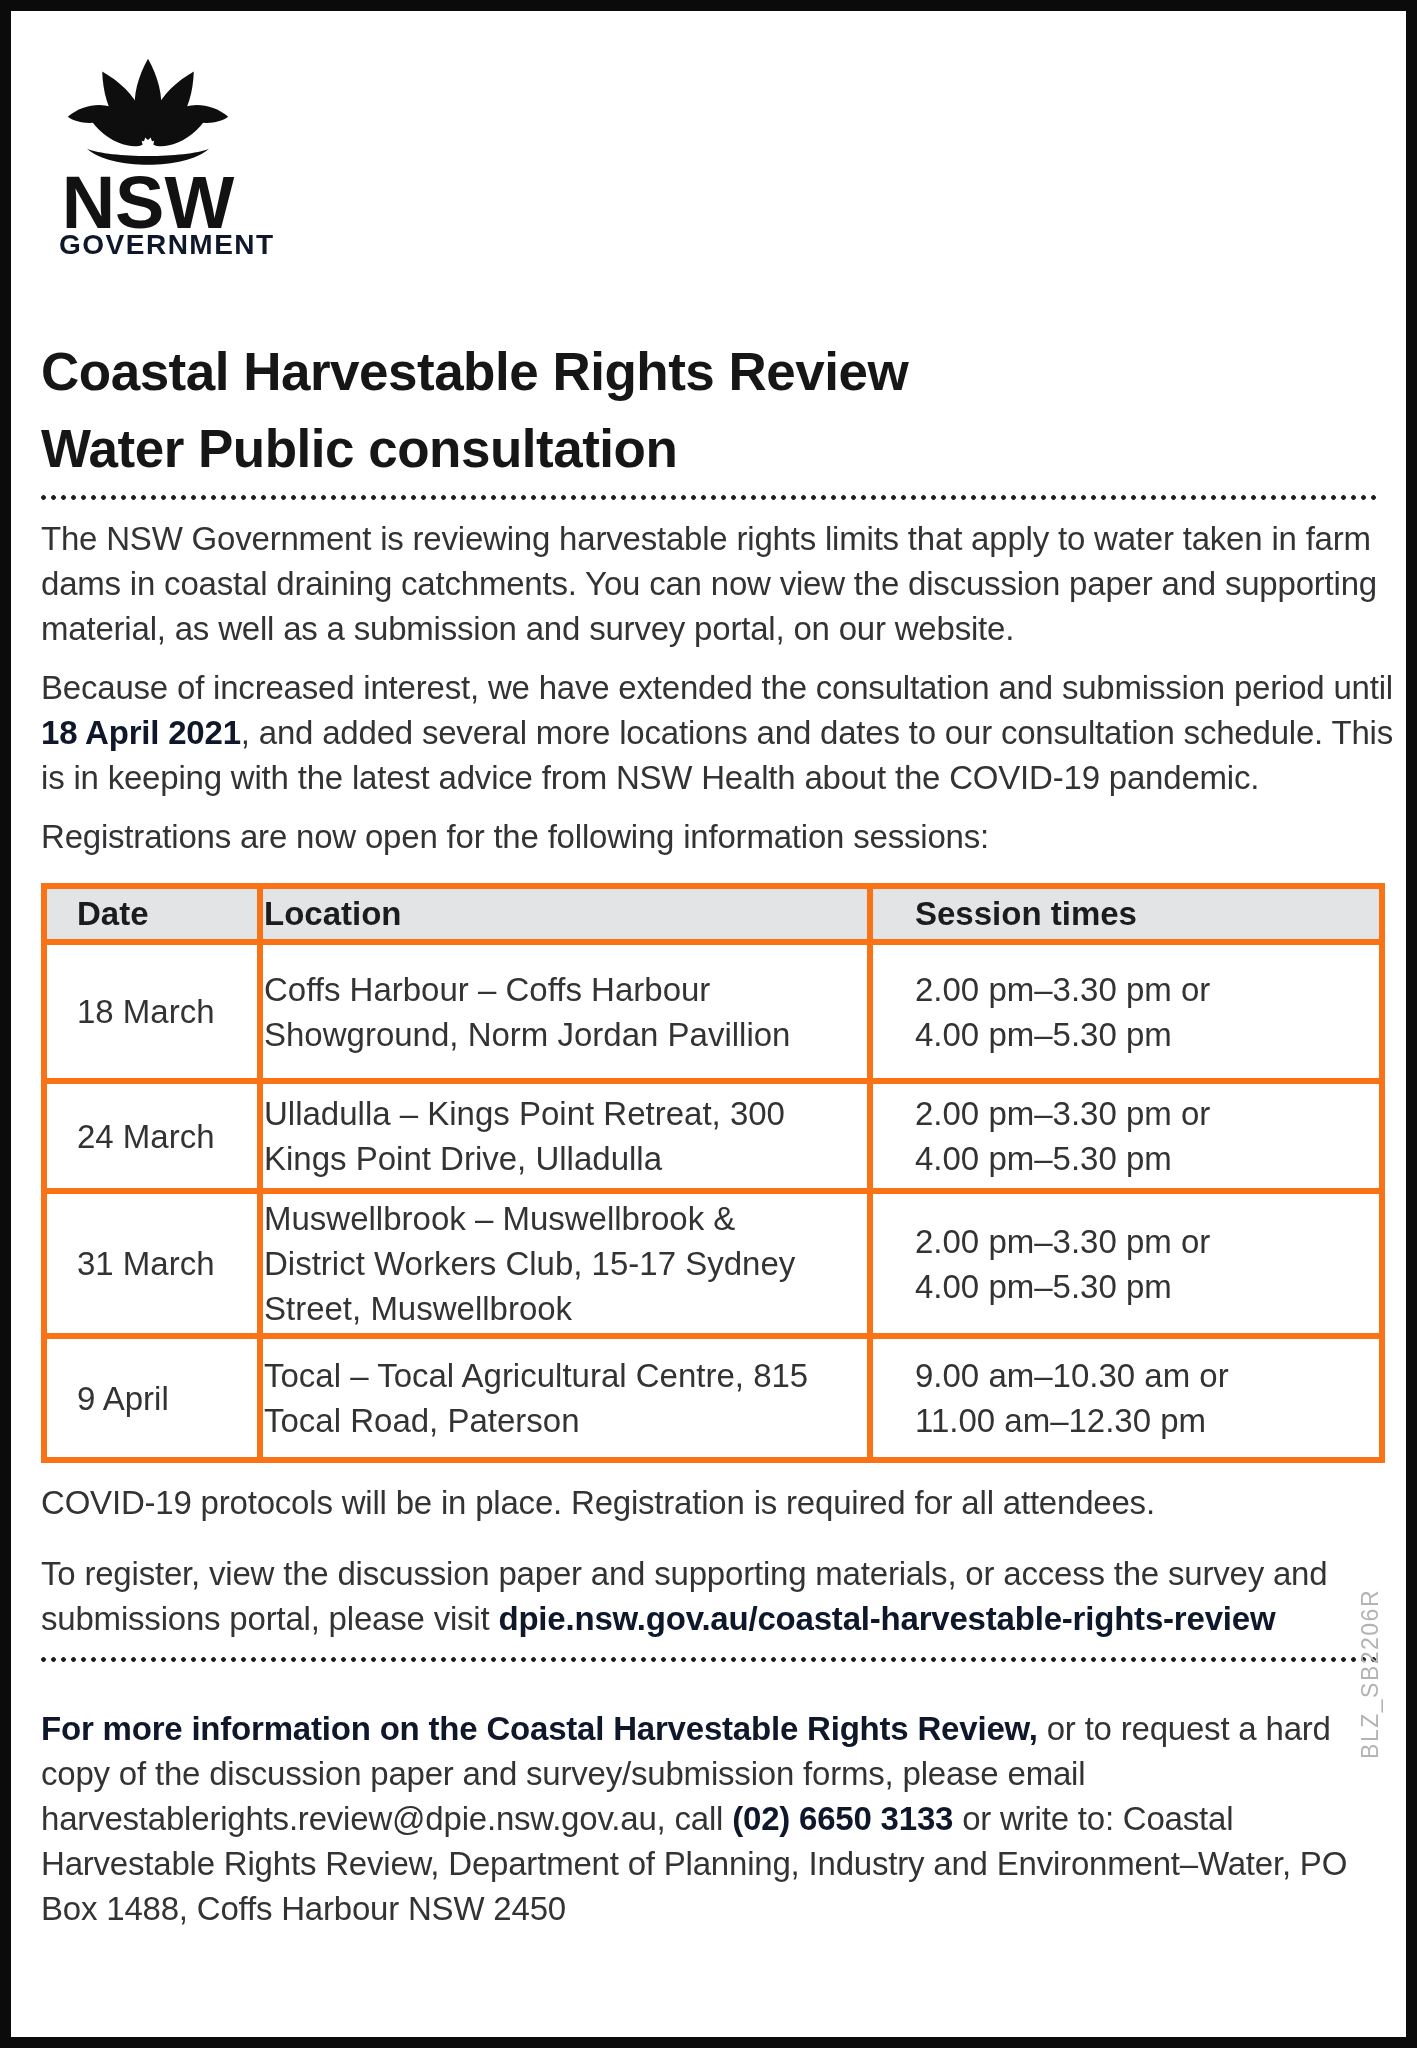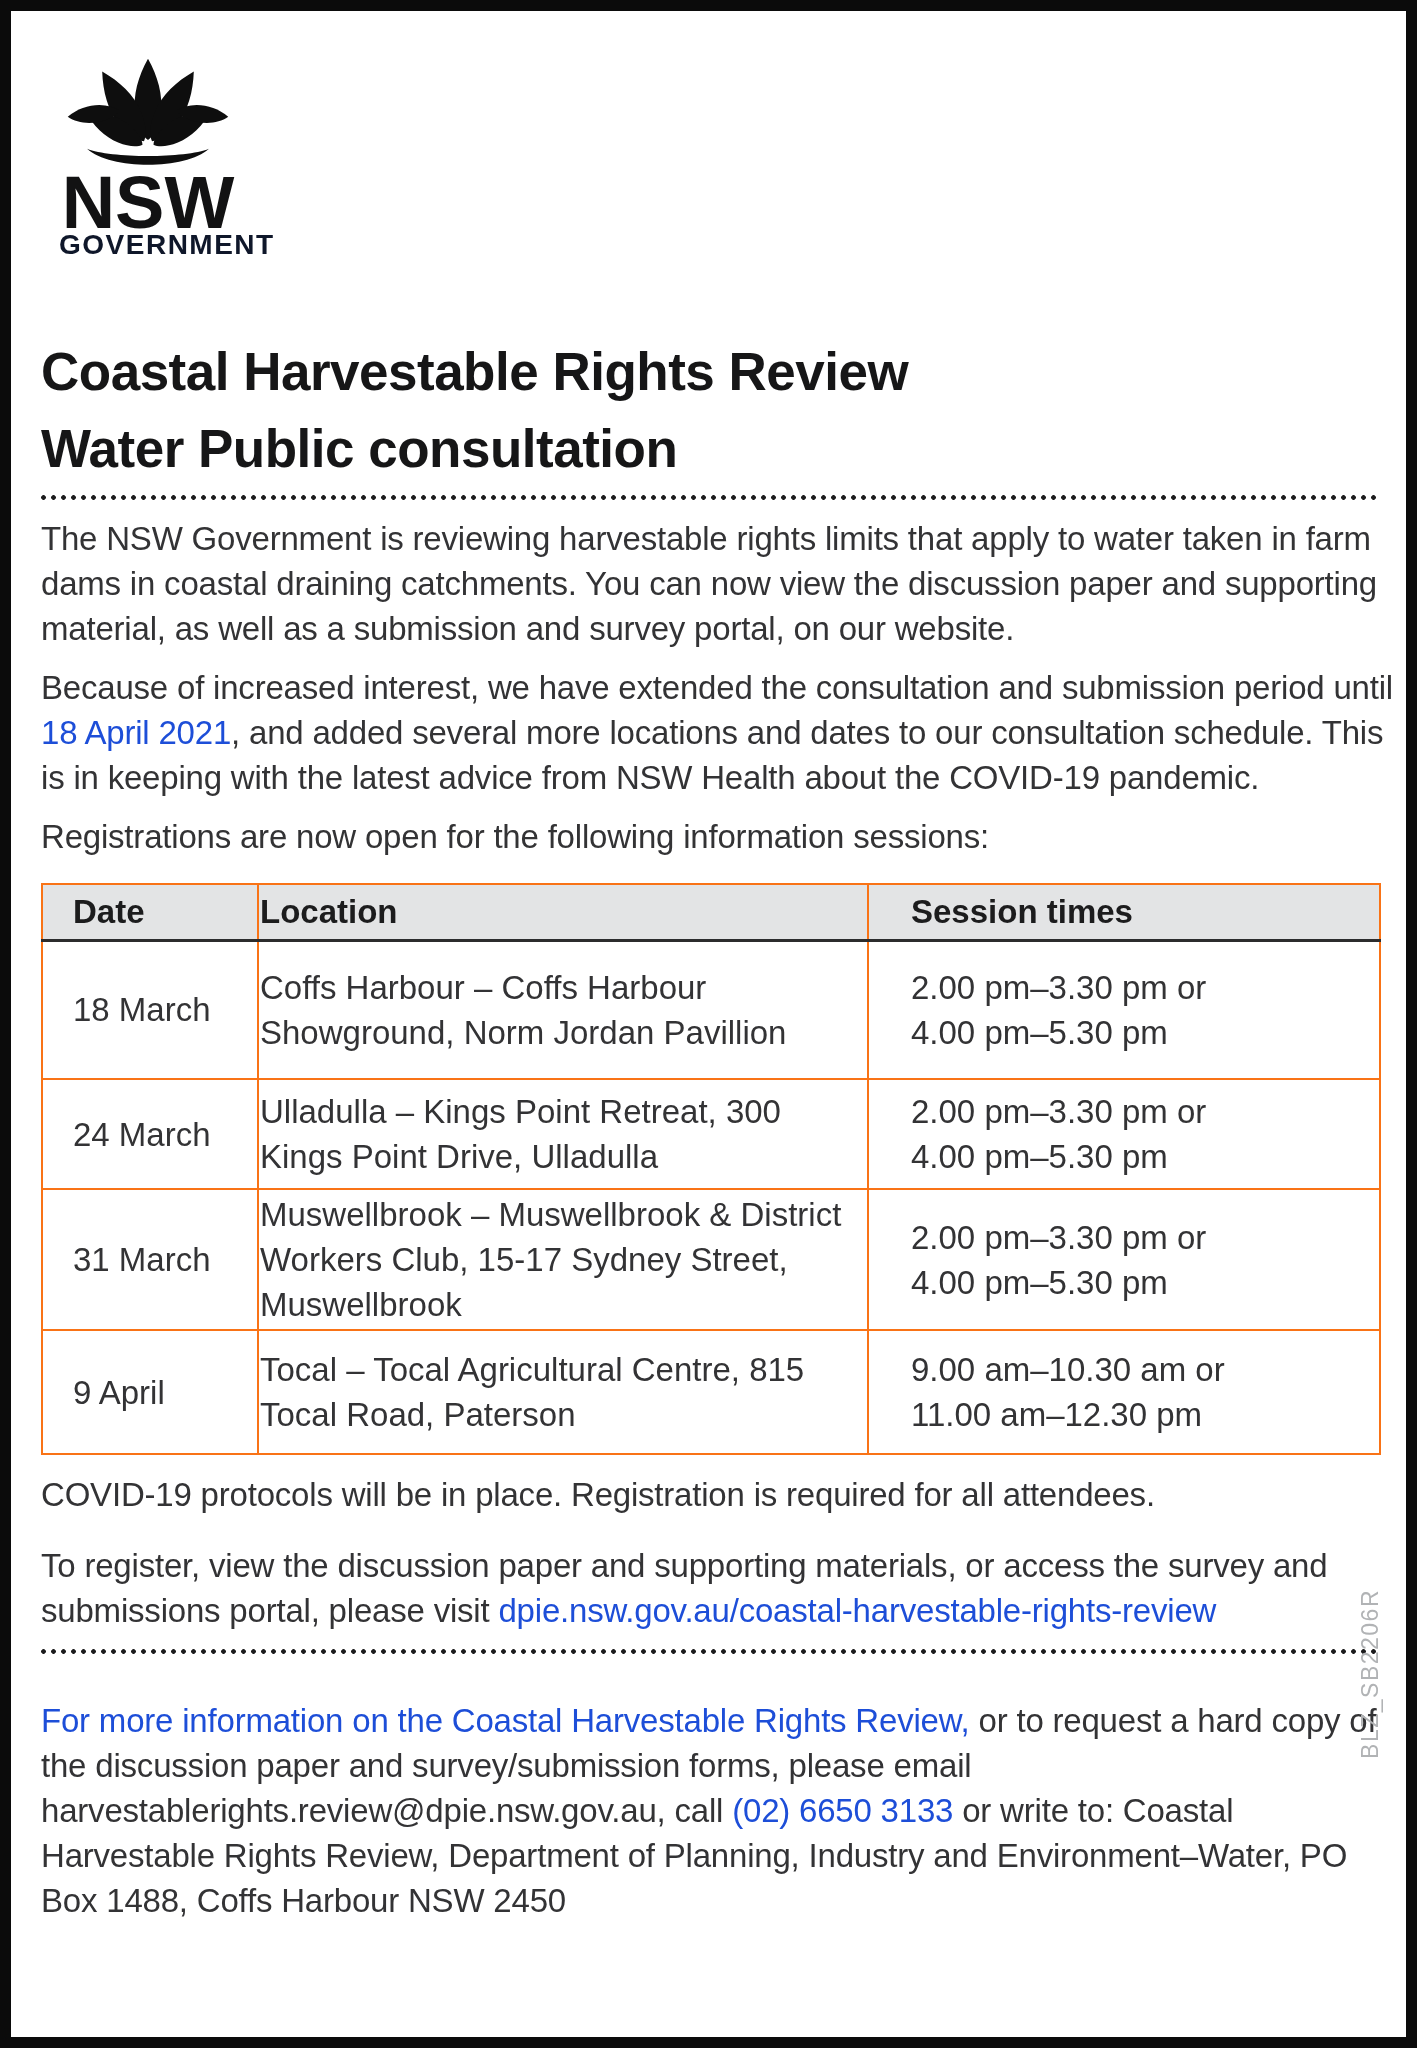--- a/index.html
+++ b/index.html
@@ -42,35 +42,35 @@
   }
   .rule-top { margin-top:8px; }
   .rule-bottom { margin-top:16px; }
 
   
   p {
     margin:0; width:1358px;
     font-size:33px; line-height:45px;
     letter-spacing:-0.2px; color:#333335;
   }
-  p strong, .b { font-weight:normal; color:#1d4ed8; }
+  p strong, .b { font-weight:bold; color:#0f172a; }
   .p1 { margin-top:16px; }
   .p2 { margin-top:14px; }
   .p3 { margin-top:14px; }
   .covid { margin-top:17px; }
   .register { margin-top:26px; }
   .more-info { margin-top:44px; }
 
   
   table.sessions {
     margin-top:16px; width:1338px;
     border-collapse:collapse; table-layout:fixed;
     font-size:33px; color:#333335;
   }
-  table.sessions, table.sessions th, table.sessions td { border:2px solid #f97316;margin-top:24px; }
+  table.sessions, table.sessions th, table.sessions td { border:6px solid #f97316;margin-top:24px; }
   table.sessions thead tr { height:56px; }
   table.sessions th {
     background:#e3e4e5; text-align:left; vertical-align:middle;
     font-weight:bold; color:#1c1c1d;
     border-bottom:3px solid #2c2c2d;
   }
   table.sessions td { vertical-align:middle; line-height:45px; }
   .col-date  { width:216px; }
   .col-loc   { width:610px; }
   .col-times { width:512px; }

